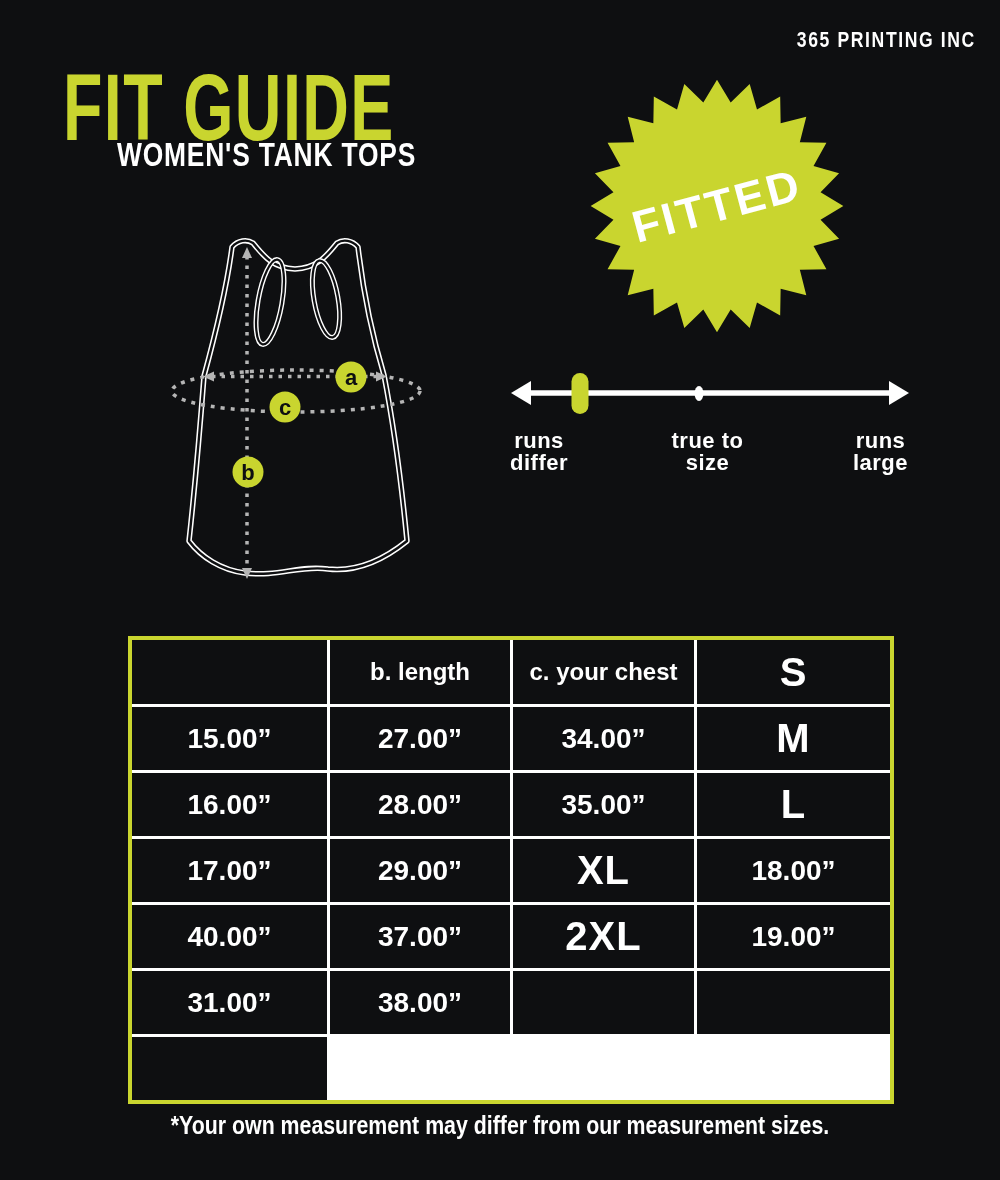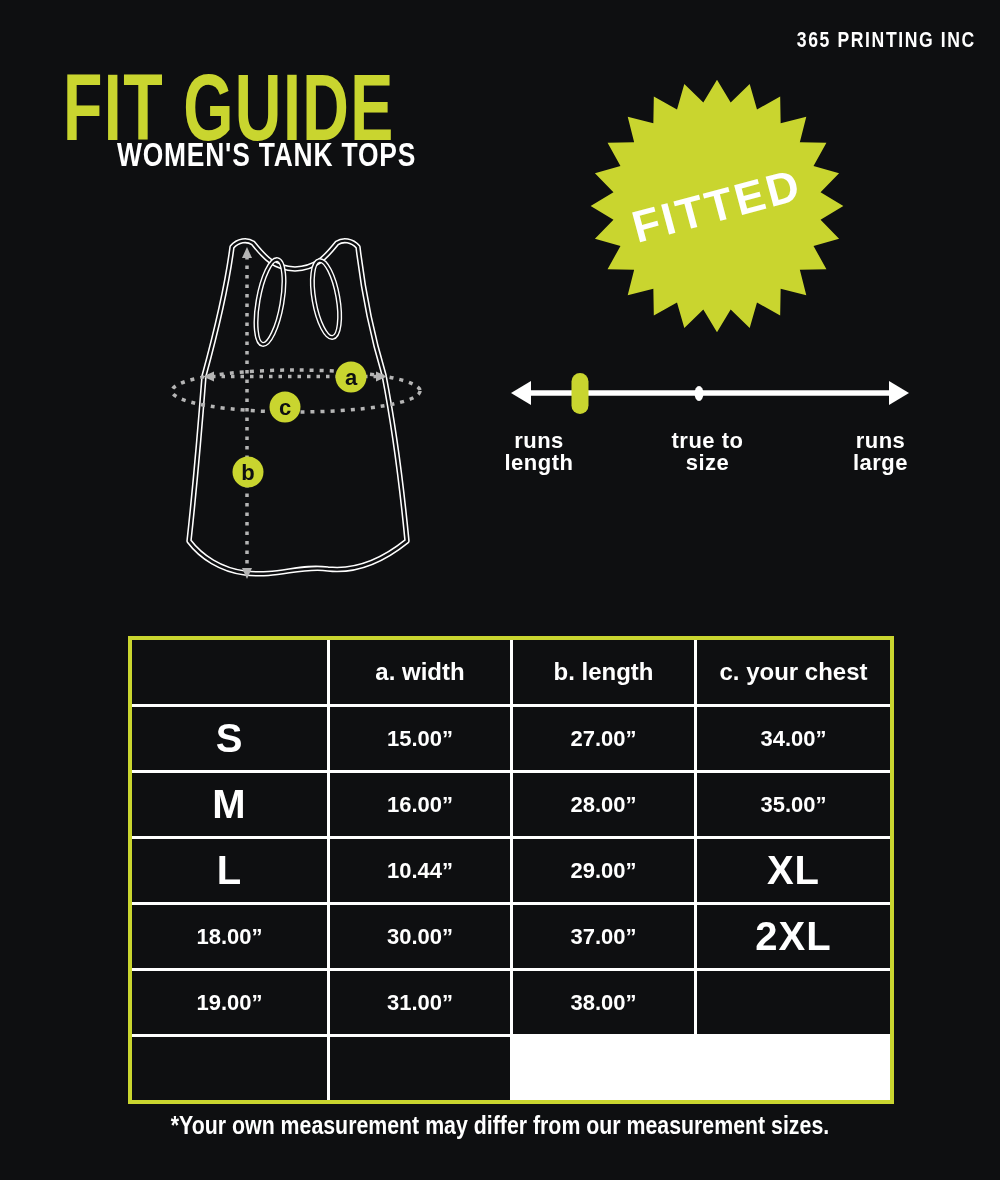--- a/index.html
+++ b/index.html
@@ -50,21 +50,21 @@
     gap:3px;
     box-sizing:border-box;
   }
   .cell{
     background:var(--bg);
     display:flex;align-items:center;justify-content:center;
     font-weight:bold;
   }
   .cell.head{font-size:24px;}
   .cell.size{font-size:40px;letter-spacing:1px;}
-  .cell.val{font-size:22px;}
+  .cell.val{font-size:28px;}
   .footnote{
     position:absolute;left:0;top:1110px;width:1000px;
     text-align:center;font-size:26px;font-weight:bold;
     transform:scaleX(.82);transform-origin:center top;
   }
   svg text{font-family:"Liberation Sans","DejaVu Sans",sans-serif;}
 </style>
 </head>
 <body>
 
@@ -120,54 +120,53 @@
   <svg class="scale-svg" viewBox="0 0 410 75">
     <line x1="20" y1="37" x2="390" y2="37" stroke="#ffffff" stroke-width="5.5"></line>
     <polygon fill="#ffffff" points="6,37 26,25 26,49"></polygon>
     <polygon fill="#ffffff" points="404,37 384,25 384,49"></polygon>
     <ellipse cx="194" cy="37.5" rx="4.5" ry="7.5" fill="#ffffff"></ellipse>
     <rect x="66.5" y="17" width="17" height="41" rx="8.5" fill="#c9d52f"></rect>
   </svg>
 
   <div class="scale-label left">
     <div>runs</div>
-    <div>length</div>
+    <div>differ</div>
   </div>
   <div class="scale-label center">
     <div>true to</div>
     <div>size</div>
   </div>
   <div class="scale-label right">
     <div>runs</div>
     <div>large</div>
   </div>
 
   <div class="size-table">
     <div class="cell head"></div>
-    <div class="cell head">a. width</div>
     <div class="cell head">b. length</div>
     <div class="cell head">c. your chest</div>
 
     <div class="cell size">S</div>
     <div class="cell val">15.00”</div>
     <div class="cell val">27.00”</div>
     <div class="cell val">34.00”</div>
 
     <div class="cell size">M</div>
     <div class="cell val">16.00”</div>
     <div class="cell val">28.00”</div>
     <div class="cell val">35.00”</div>
 
     <div class="cell size">L</div>
-    <div class="cell val">10.44”</div>
+    <div class="cell val">17.00”</div>
     <div class="cell val">29.00”</div>
 
     <div class="cell size">XL</div>
     <div class="cell val">18.00”</div>
-    <div class="cell val">30.00”</div>
+    <div class="cell val">40.00”</div>
     <div class="cell val">37.00”</div>
 
     <div class="cell size">2XL</div>
     <div class="cell val">19.00”</div>
     <div class="cell val">31.00”</div>
     <div class="cell val">38.00”</div>
 
     <div class="cell val"></div>
     <div class="cell val"></div>
     <div class="cell val"></div>

